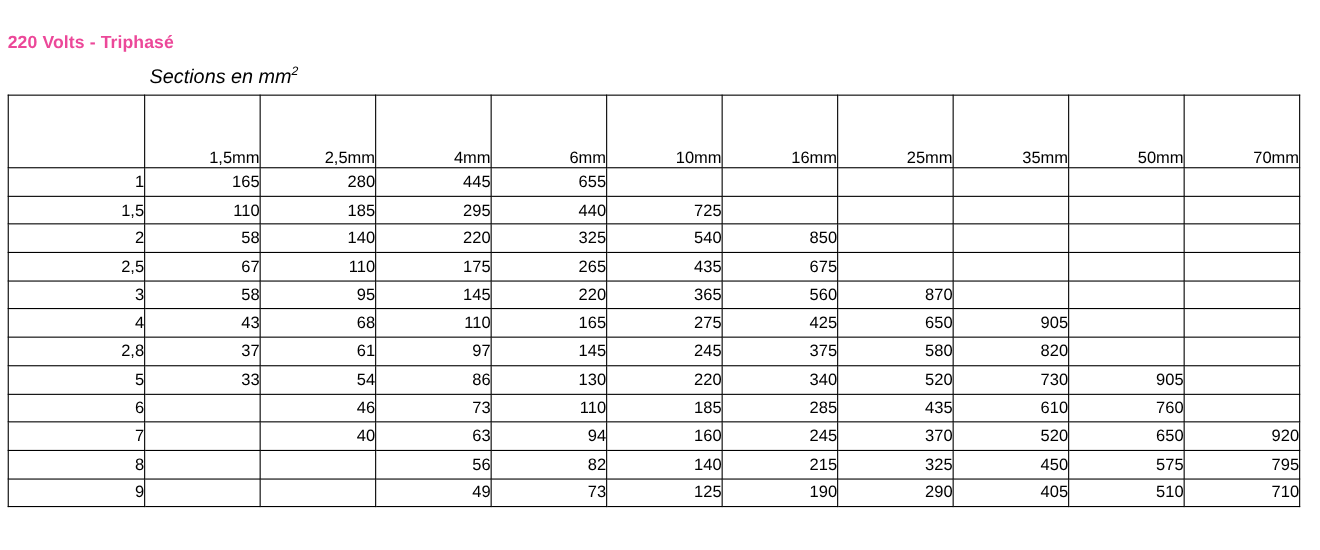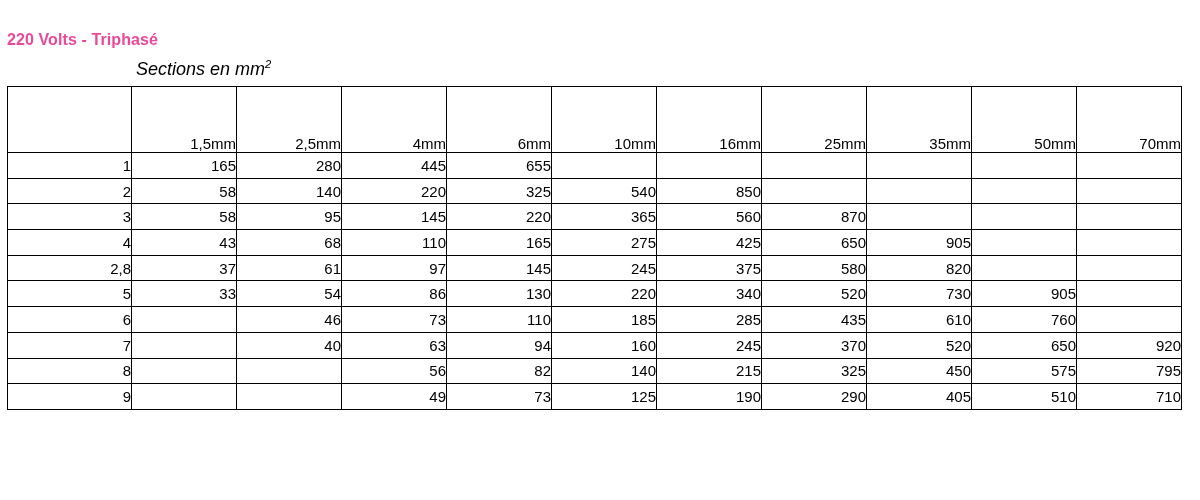--- a/index.html
+++ b/index.html
@@ -165,27 +165,53 @@
         <td class="data-cell">445</td>
         <td class="data-cell">655</td>
         <td class="data-cell"></td>
         <td class="data-cell"></td>
         <td class="data-cell"></td>
         <td class="data-cell"></td>
         <td class="data-cell"></td>
         <td class="data-cell"></td>
       </tr>
       <tr>
+        <td class="row-label">1,5</td>
+        <td class="data-cell">110</td>
+        <td class="data-cell">185</td>
+        <td class="data-cell">295</td>
+        <td class="data-cell">440</td>
+        <td class="data-cell">725</td>
+        <td class="data-cell"></td>
+        <td class="data-cell"></td>
+        <td class="data-cell"></td>
+        <td class="data-cell"></td>
+        <td class="data-cell"></td>
+      </tr>
+      <tr>
         <td class="row-label">2</td>
         <td class="data-cell">58</td>
         <td class="data-cell">140</td>
         <td class="data-cell">220</td>
         <td class="data-cell">325</td>
         <td class="data-cell">540</td>
         <td class="data-cell">850</td>
+        <td class="data-cell"></td>
+        <td class="data-cell"></td>
+        <td class="data-cell"></td>
+        <td class="data-cell"></td>
+      </tr>
+      <tr>
+        <td class="row-label">2,5</td>
+        <td class="data-cell">67</td>
+        <td class="data-cell">110</td>
+        <td class="data-cell">175</td>
+        <td class="data-cell">265</td>
+        <td class="data-cell">435</td>
+        <td class="data-cell">675</td>
         <td class="data-cell"></td>
         <td class="data-cell"></td>
         <td class="data-cell"></td>
         <td class="data-cell"></td>
       </tr>
       <tr>
         <td class="row-label">3</td>
         <td class="data-cell">58</td>
         <td class="data-cell">95</td>
         <td class="data-cell">145</td>

